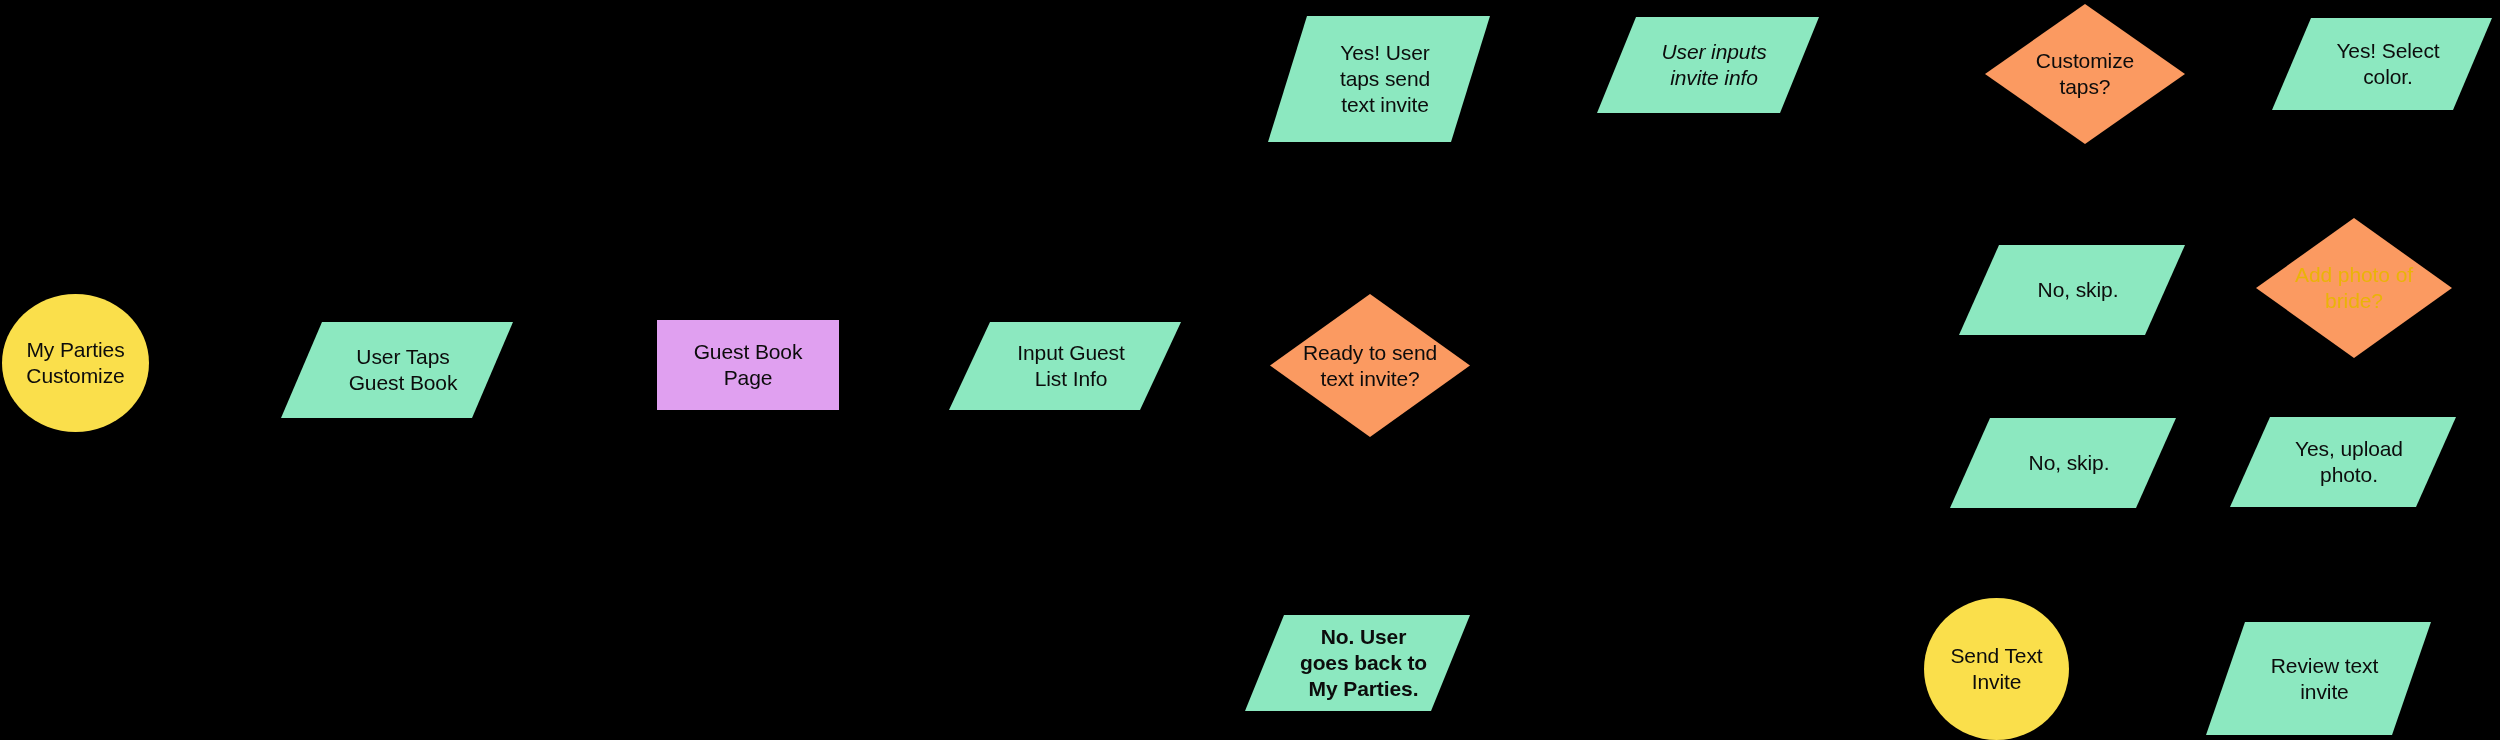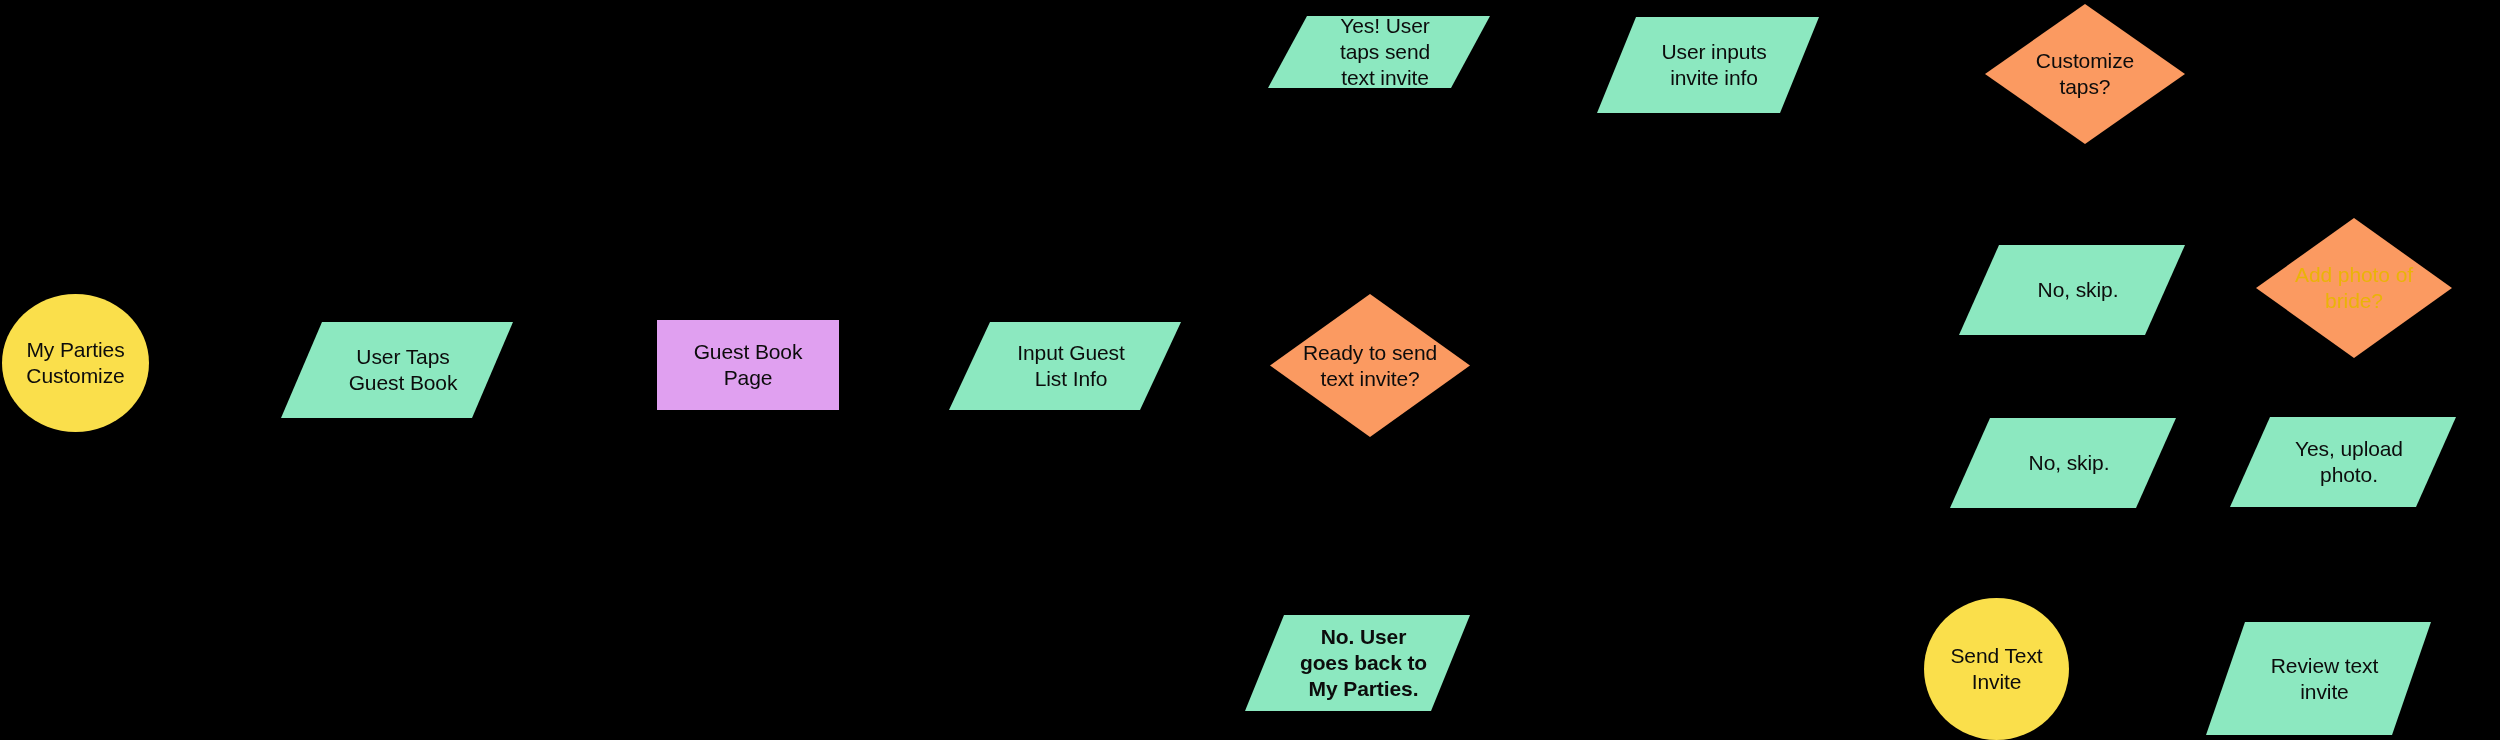--- a/index.html
+++ b/index.html
@@ -81,41 +81,48 @@
       <div class="label" style="color: rgb(12, 12, 12);">Ready to send
 text invite?</div>
     </div>
     <div class="node" style="left: 949px; top: 322px; width: 232px; height: 88px;">
       <svg class="shape-layer" viewBox="0 0 232 88" preserveAspectRatio="none">
         <polygon points="41,0 232,0 191,88 0,88" fill="#8CE8C0"></polygon>
       </svg>
       <div class="label shift-right" style="color: rgb(12, 12, 12);">Input Guest
 List Info</div>
     </div>
-    <div class="node" style="left: 1268px; top: 16px; width: 222px; height: 72px;">
+    <div class="node" style="left: 1268px; top: 16px; width: 222px; height: 126px;">
       <svg class="shape-layer" viewBox="0 0 222 98" preserveAspectRatio="none">
         <polygon points="39,0 222,0 183,98 0,98" fill="#8CE8C0"></polygon>
       </svg>
       <div class="label shift-right" style="color: rgb(12, 12, 12);">Yes! User
 taps send
 text invite</div>
     </div>
-    <div class="node" style="left: 1597px; top: 17px; width: 222px; height: 96px;">
+    <div class="node" style="left: 1597px; top: 17px; width: 222px; height: 96px; font-style: italic;">
       <svg class="shape-layer" viewBox="0 0 222 96" preserveAspectRatio="none">
         <polygon points="39,0 222,0 183,96 0,96" fill="#8CE8C0"></polygon>
       </svg>
       <div class="label shift-right" style="color: rgb(12, 12, 12);">User inputs
 invite info</div>
     </div>
     <div class="node" style="left: 1985px; top: 4px; width: 200px; height: 140px;">
       <svg class="shape-layer" viewBox="0 0 200 140" preserveAspectRatio="none">
         <polygon points="100,0 200,70 100,140 0,70" fill="#FB9A61"></polygon>
       </svg>
       <div class="label" style="color: rgb(12, 12, 12);">Customize
 taps?</div>
+    </div>
+    <div class="node" style="left: 2272px; top: 18px; width: 220px; height: 92px;">
+      <svg class="shape-layer" viewBox="0 0 220 92" preserveAspectRatio="none">
+        <polygon points="39,0 220,0 181,92 0,92" fill="#8CE8C0"></polygon>
+      </svg>
+      <div class="label shift-right" style="color: rgb(12, 12, 12);">Yes! Select
+color.</div>
     </div>
     <div class="node" style="left: 1959px; top: 245px; width: 226px; height: 90px;">
       <svg class="shape-layer" viewBox="0 0 226 90" preserveAspectRatio="none">
         <polygon points="40,0 226,0 186,90 0,90" fill="#8CE8C0"></polygon>
       </svg>
       <div class="label shift-right" style="color: rgb(12, 12, 12);">No, skip.</div>
     </div>
     <div class="node" style="left: 2256px; top: 218px; width: 196px; height: 140px;">
       <svg class="shape-layer" viewBox="0 0 196 140" preserveAspectRatio="none">
         <polygon points="98,0 196,70 98,140 0,70" fill="#FB9A61"></polygon>

